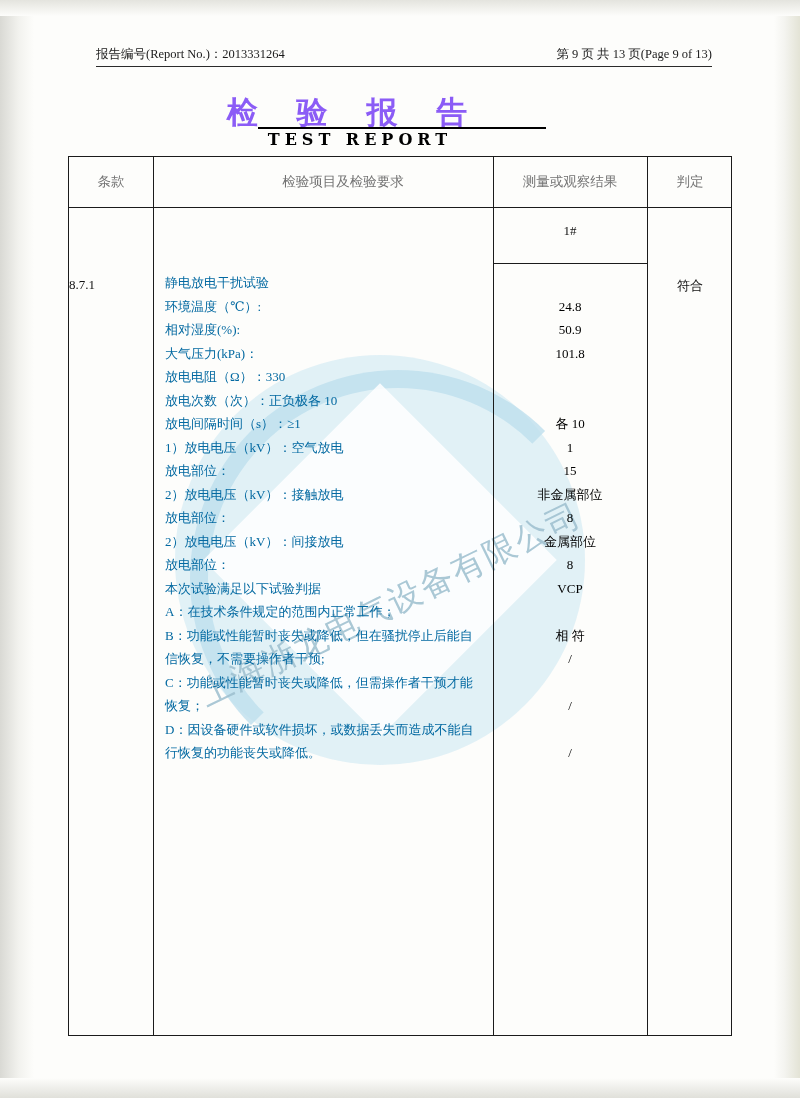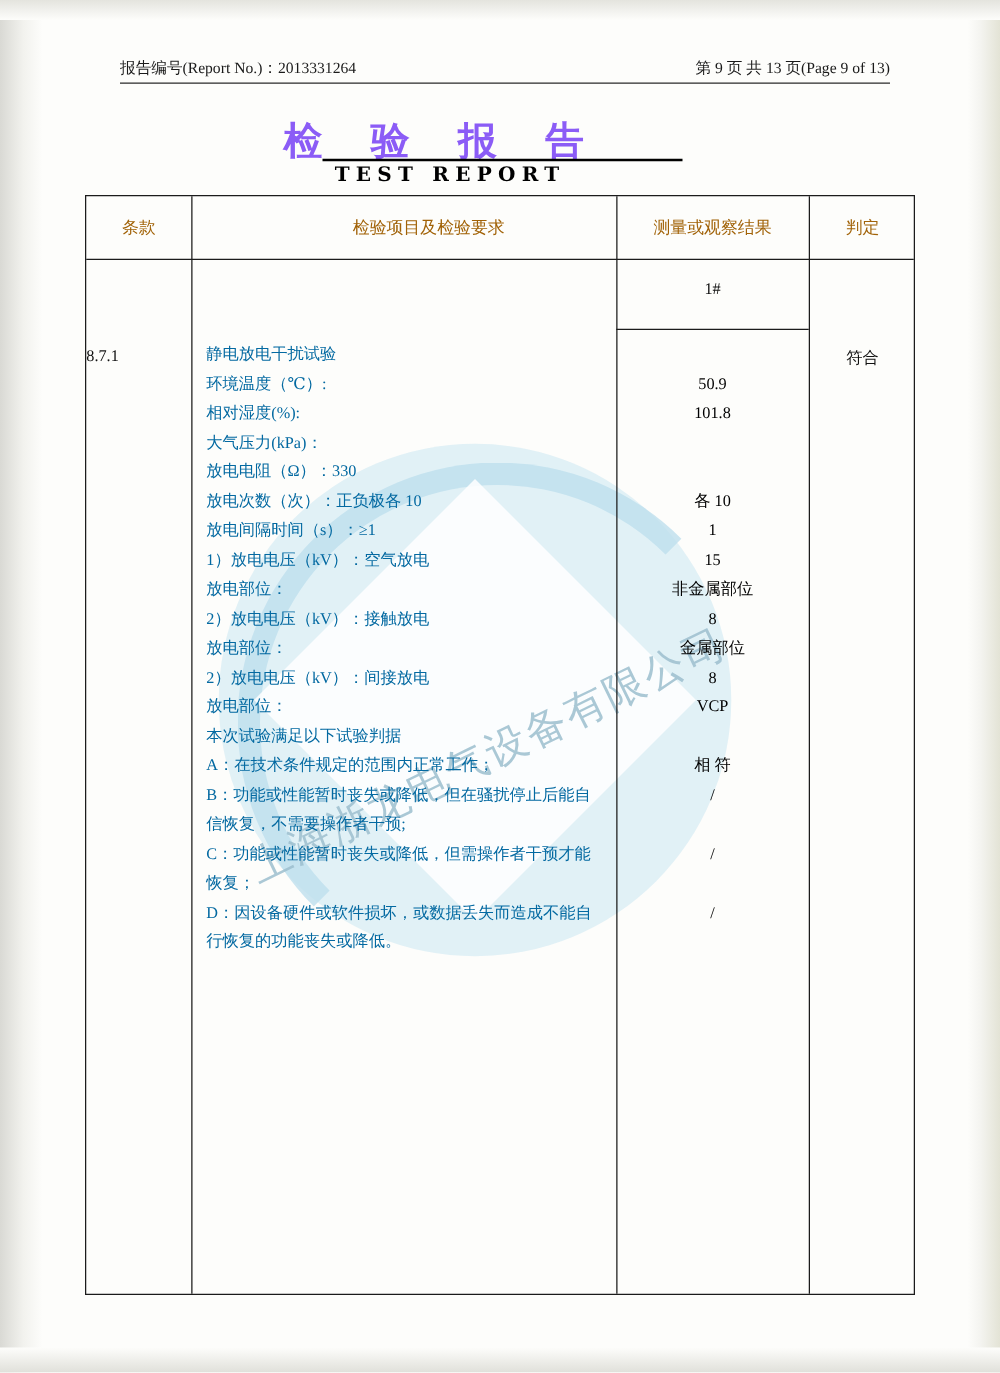--- a/index.html
+++ b/index.html
@@ -204,21 +204,21 @@
     width: 100%;
     border-top: 1.3px solid #1b1b1b;
   }
   .h1 { top: 50px; }
 
   
   .th {
     position: absolute;
     text-align: center;
     font-size: 13.5px;
-    color: #a16207;
+    color: #737373;
     top: 16px;
   }
   .th-clause { left: 0; width: 84px; }
   .th-item { left: 84px; width: 340px; margin-left: 20px; }
   .th-result { left: 424px; width: 154px; }
   .th-verdict { left: 578px; width: 86px; }
 
   
   .sample-hdr {
     position: absolute;
@@ -342,20 +342,21 @@
       <div class="ln">放电部位：</div>
       <div class="ln">本次试验满足以下试验判据</div>
       <div class="ln">A：在技术条件规定的范围内正常工作；</div>
       <div class="wrap">B：功能或性能暂时丧失或降低，但在骚扰停止后能自信恢复，不需要操作者干预;</div>
       <div class="wrap">C：功能或性能暂时丧失或降低，但需操作者干预才能恢复；</div>
       <div class="wrap">D：因设备硬件或软件损坏，或数据丢失而造成不能自行恢复的功能丧失或降低。</div>
     </div>
 
     <div class="result-body">
       <div class="rl"></div>
+      <div class="rl">24.8</div>
       <div class="rl">50.9</div>
       <div class="rl">101.8</div>
       <div class="rl"></div>
       <div class="rl"></div>
       <div class="rl">各 10</div>
       <div class="rl">1</div>
       <div class="rl">15</div>
       <div class="rl">非金属部位</div>
       <div class="rl">8</div>
       <div class="rl">金属部位</div>

